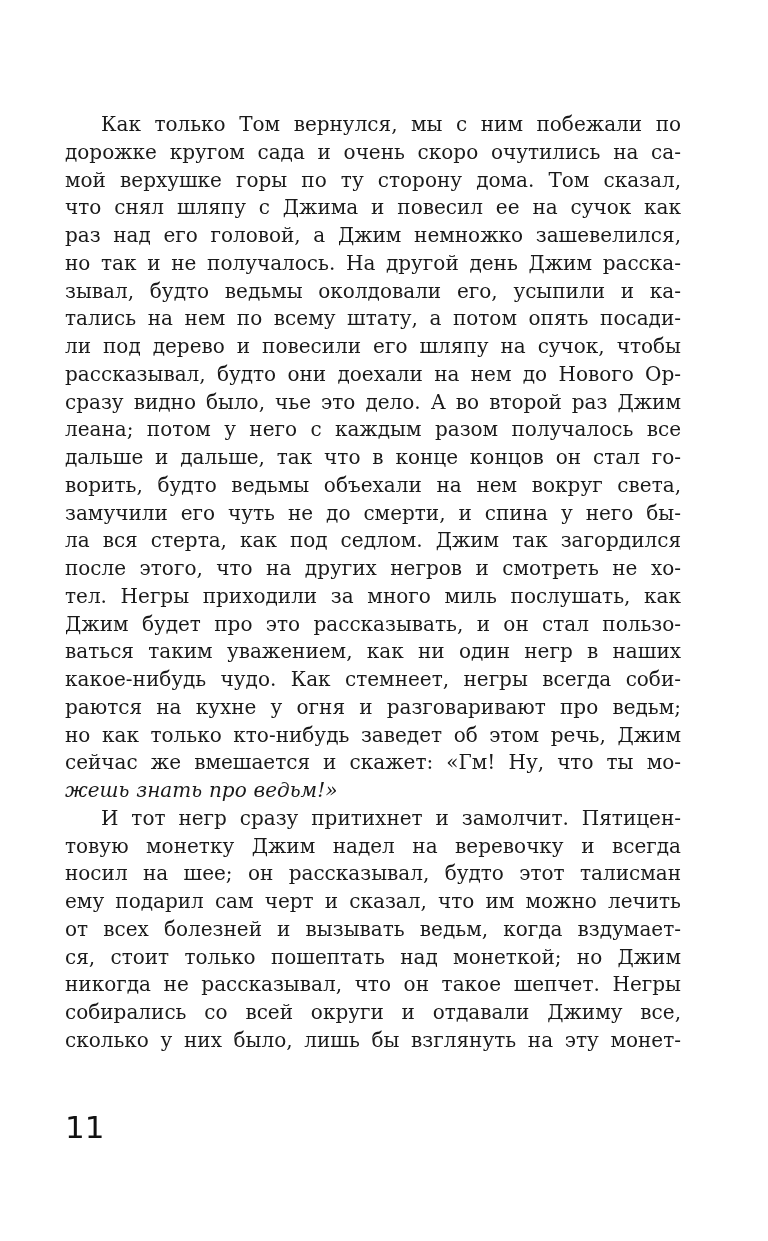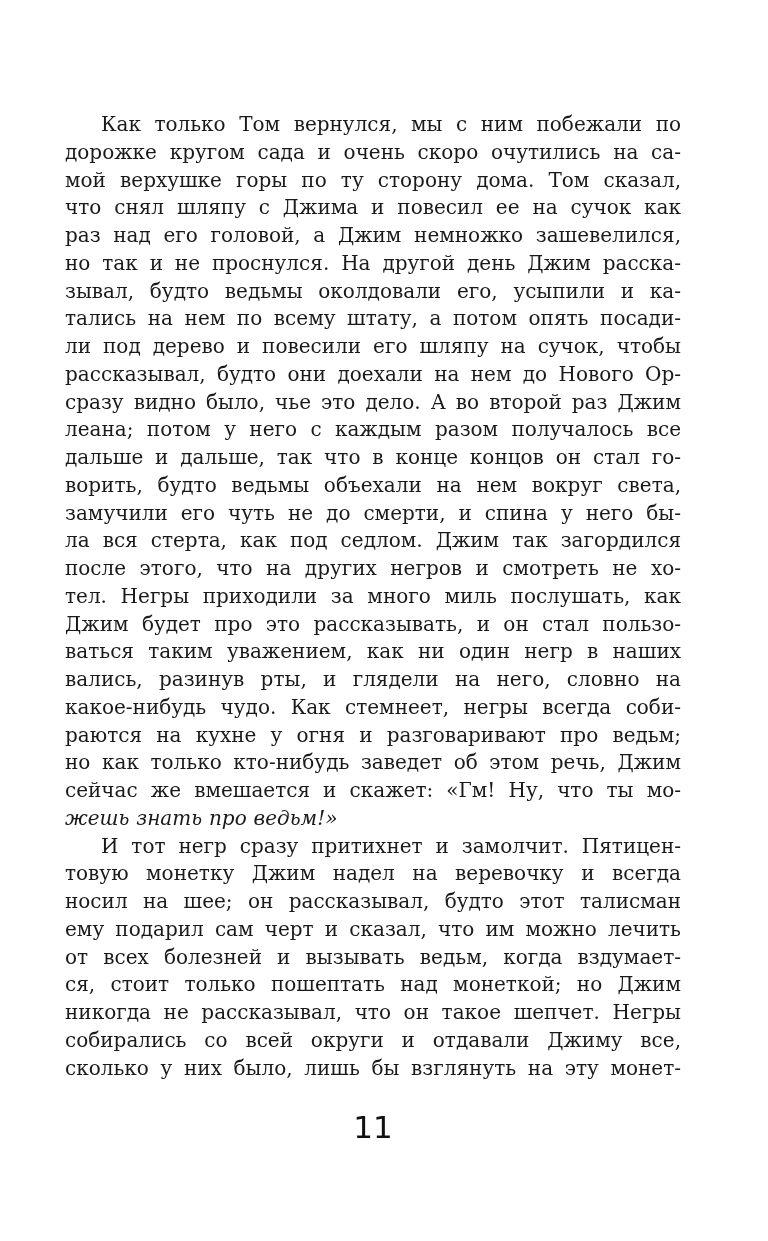--- a/index.html
+++ b/index.html
@@ -41,54 +41,53 @@
   .line.short-last {
     text-align-last: left;
     font-style: italic;
     -moz-text-align-last: left;
   }
   .page-number {
     position: absolute;
     left: 65px;
     top: 1110px;
     width: 616px;
-    text-align: center;
+    text-align: left;
     font-family: "DejaVu Sans", "Liberation Sans", sans-serif;
     font-size: 31px;
     line-height: 34px;
     color: #111111;
   }
 </style>
 </head>
 <body>
 
 <div class="page">
   <div class="text-block" id="text-block">
       <div class="paragraph">
         <div class="line first-line">Как только Том вернулся, мы с ним побежали по</div>
         <div class="line">дорожке кругом сада и очень скоро очутились на са-</div>
         <div class="line">мой верхушке горы по ту сторону дома. Том сказал,</div>
         <div class="line">что снял шляпу с Джима и повесил ее на сучок как</div>
         <div class="line">раз над его головой, а Джим немножко зашевелился,</div>
-        <div class="line">но так и не проснулся. На другой день Джим расска-</div>
+        <div class="line">но так и не получалось. На другой день Джим расска-</div>
         <div class="line">зывал, будто ведьмы околдовали его, усыпили и ка-</div>
         <div class="line">тались на нем по всему штату, а потом опять посади-</div>
         <div class="line">ли под дерево и повесили его шляпу на сучок, чтобы</div>
         <div class="line">рассказывал, будто они доехали на нем до Нового Ор-</div>
         <div class="line">сразу видно было, чье это дело. А во второй раз Джим</div>
         <div class="line">леана; потом у него с каждым разом получалось все</div>
         <div class="line">дальше и дальше, так что в конце концов он стал го-</div>
         <div class="line">ворить, будто ведьмы объехали на нем вокруг света,</div>
         <div class="line">замучили его чуть не до смерти, и спина у него бы-</div>
         <div class="line">ла вся стерта, как под седлом. Джим так загордился</div>
         <div class="line">после этого, что на других негров и смотреть не хо-</div>
         <div class="line">тел. Негры приходили за много миль послушать, как</div>
         <div class="line">Джим будет про это рассказывать, и он стал пользо-</div>
         <div class="line">ваться таким уважением, как ни один негр в наших</div>
-        <div class="line">вались, разинув рты, и глядели на него, словно на</div>
         <div class="line">какое-нибудь чудо. Как стемнеет, негры всегда соби-</div>
         <div class="line">раются на кухне у огня и разговаривают про ведьм;</div>
         <div class="line">но как только кто-нибудь заведет об этом речь, Джим</div>
         <div class="line">сейчас же вмешается и скажет: «Гм! Ну, что ты мо-</div>
         <div class="line short-last">жешь знать про ведьм!»</div>
       </div>
       <div class="paragraph">
         <div class="line first-line">И тот негр сразу притихнет и замолчит. Пятицен-</div>
         <div class="line">товую монетку Джим надел на веревочку и всегда</div>
         <div class="line">носил на шее; он рассказывал, будто этот талисман</div>

